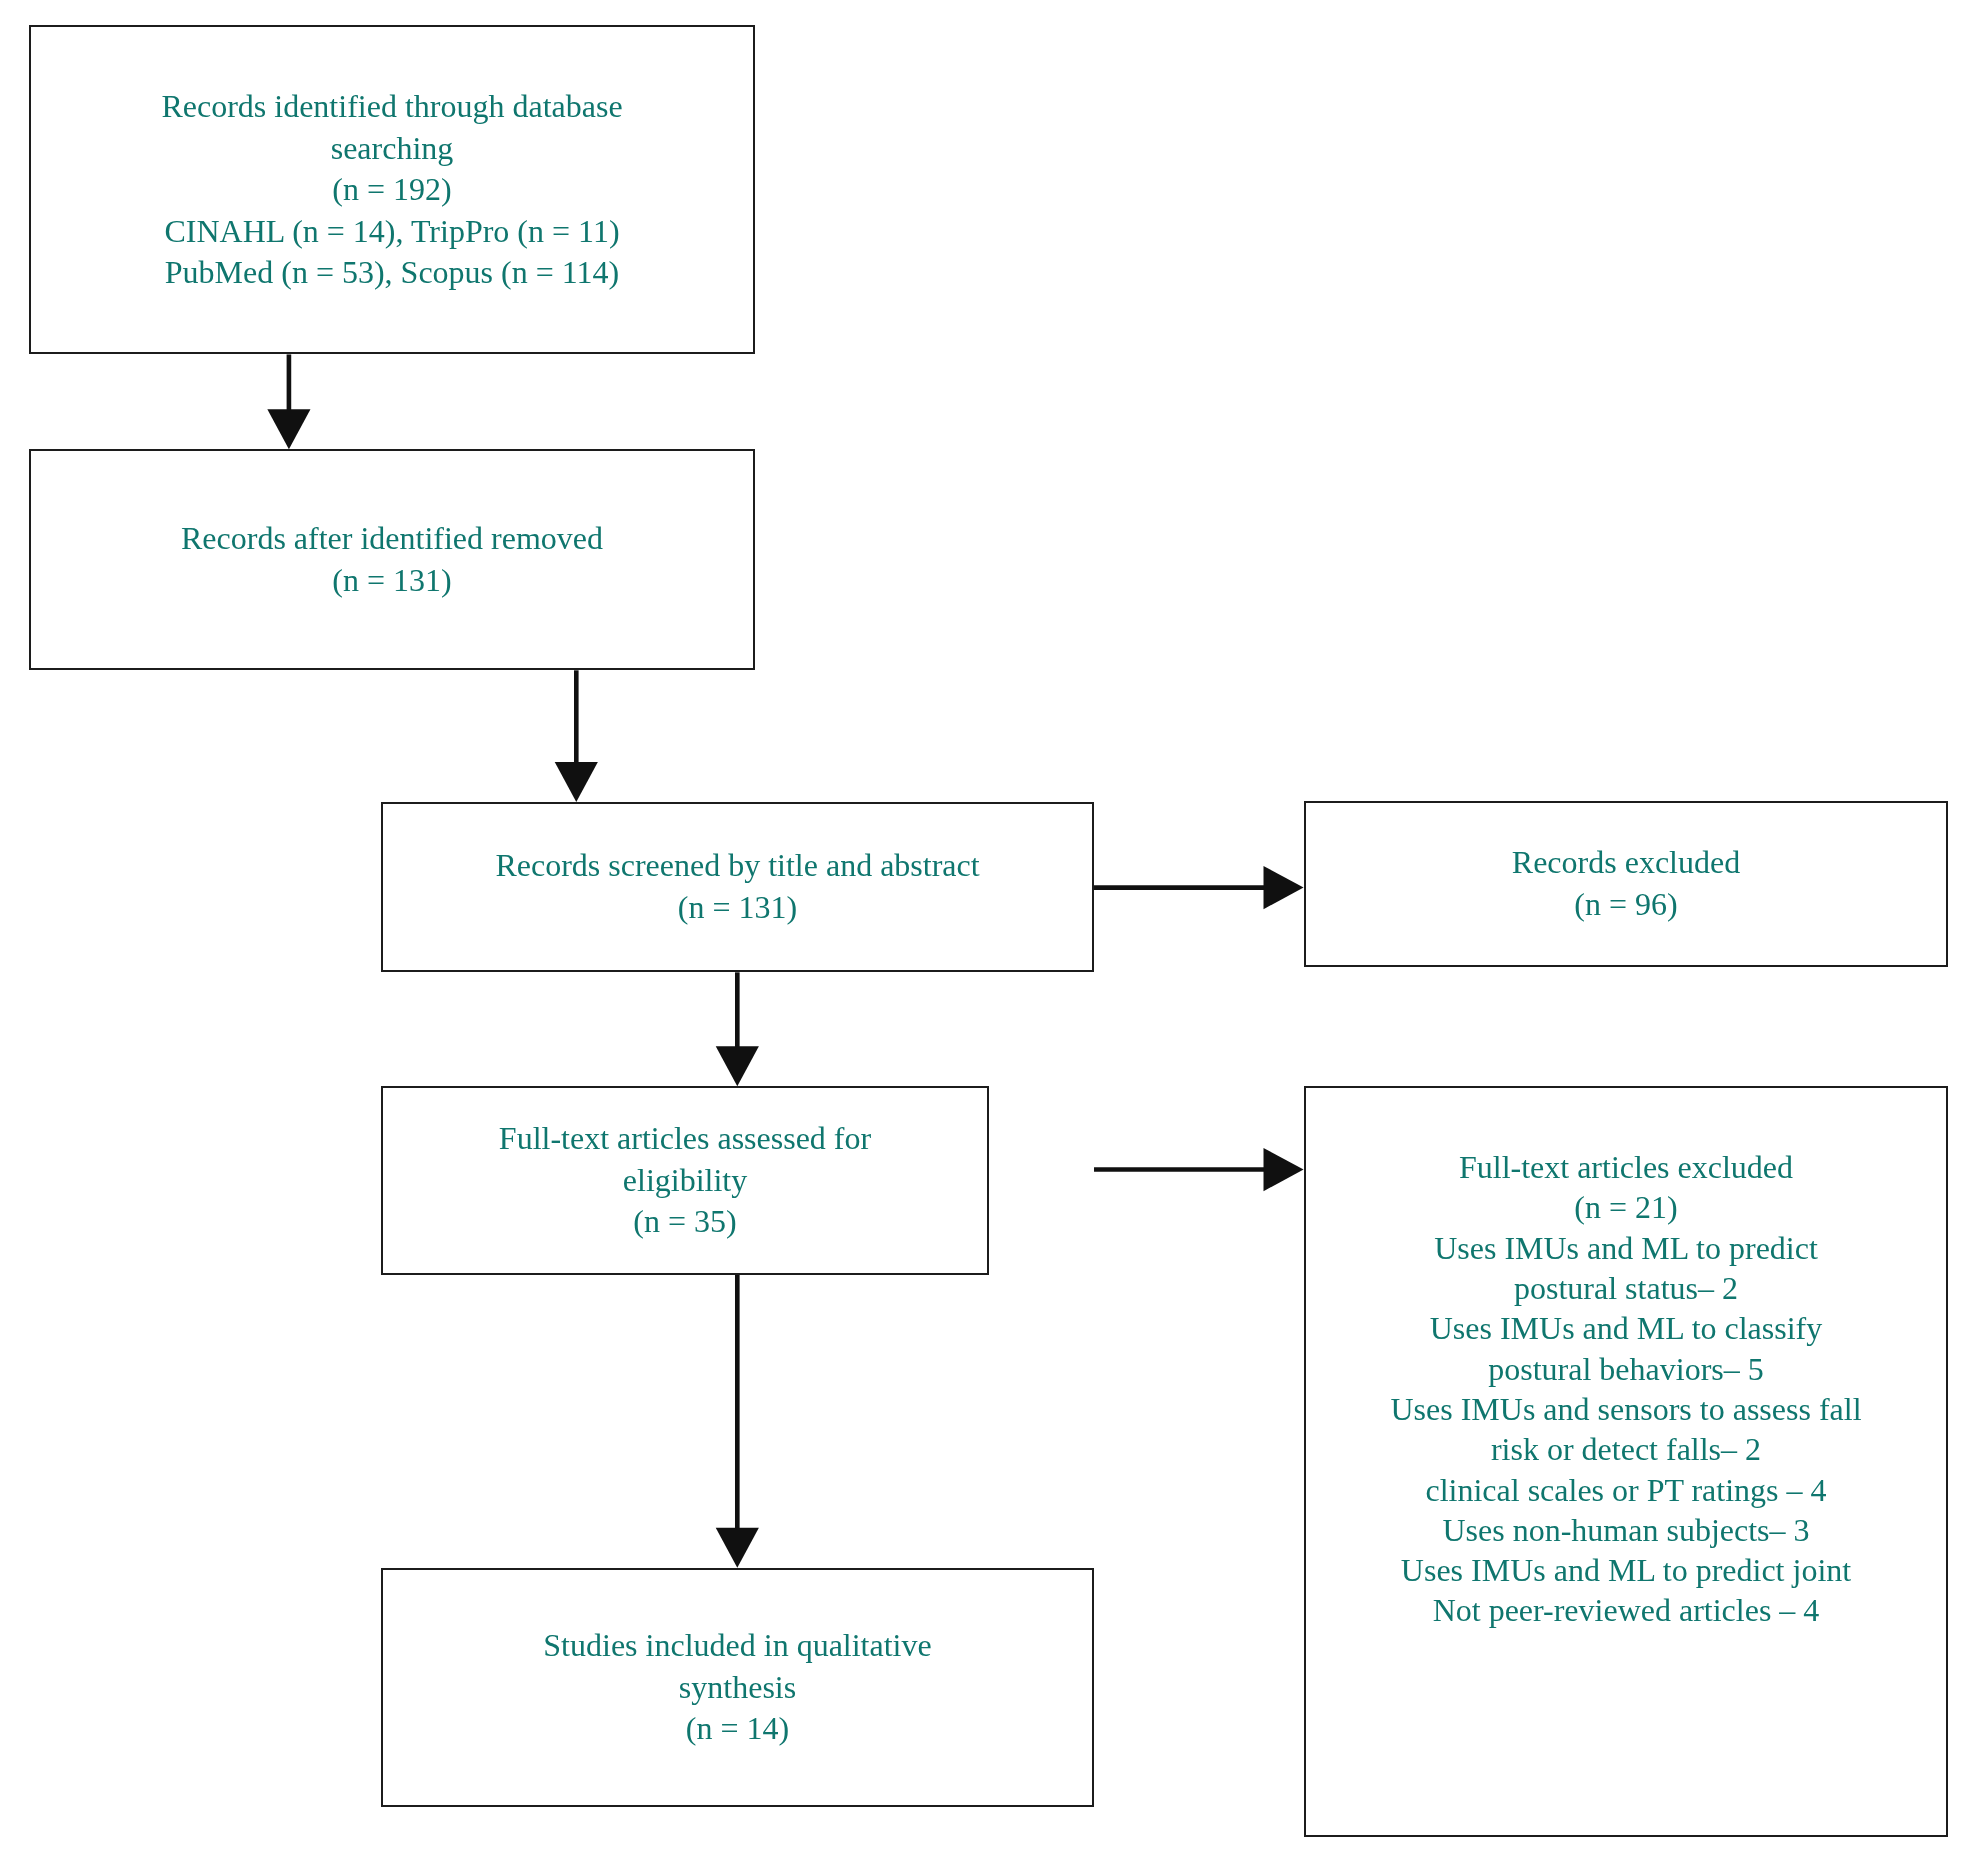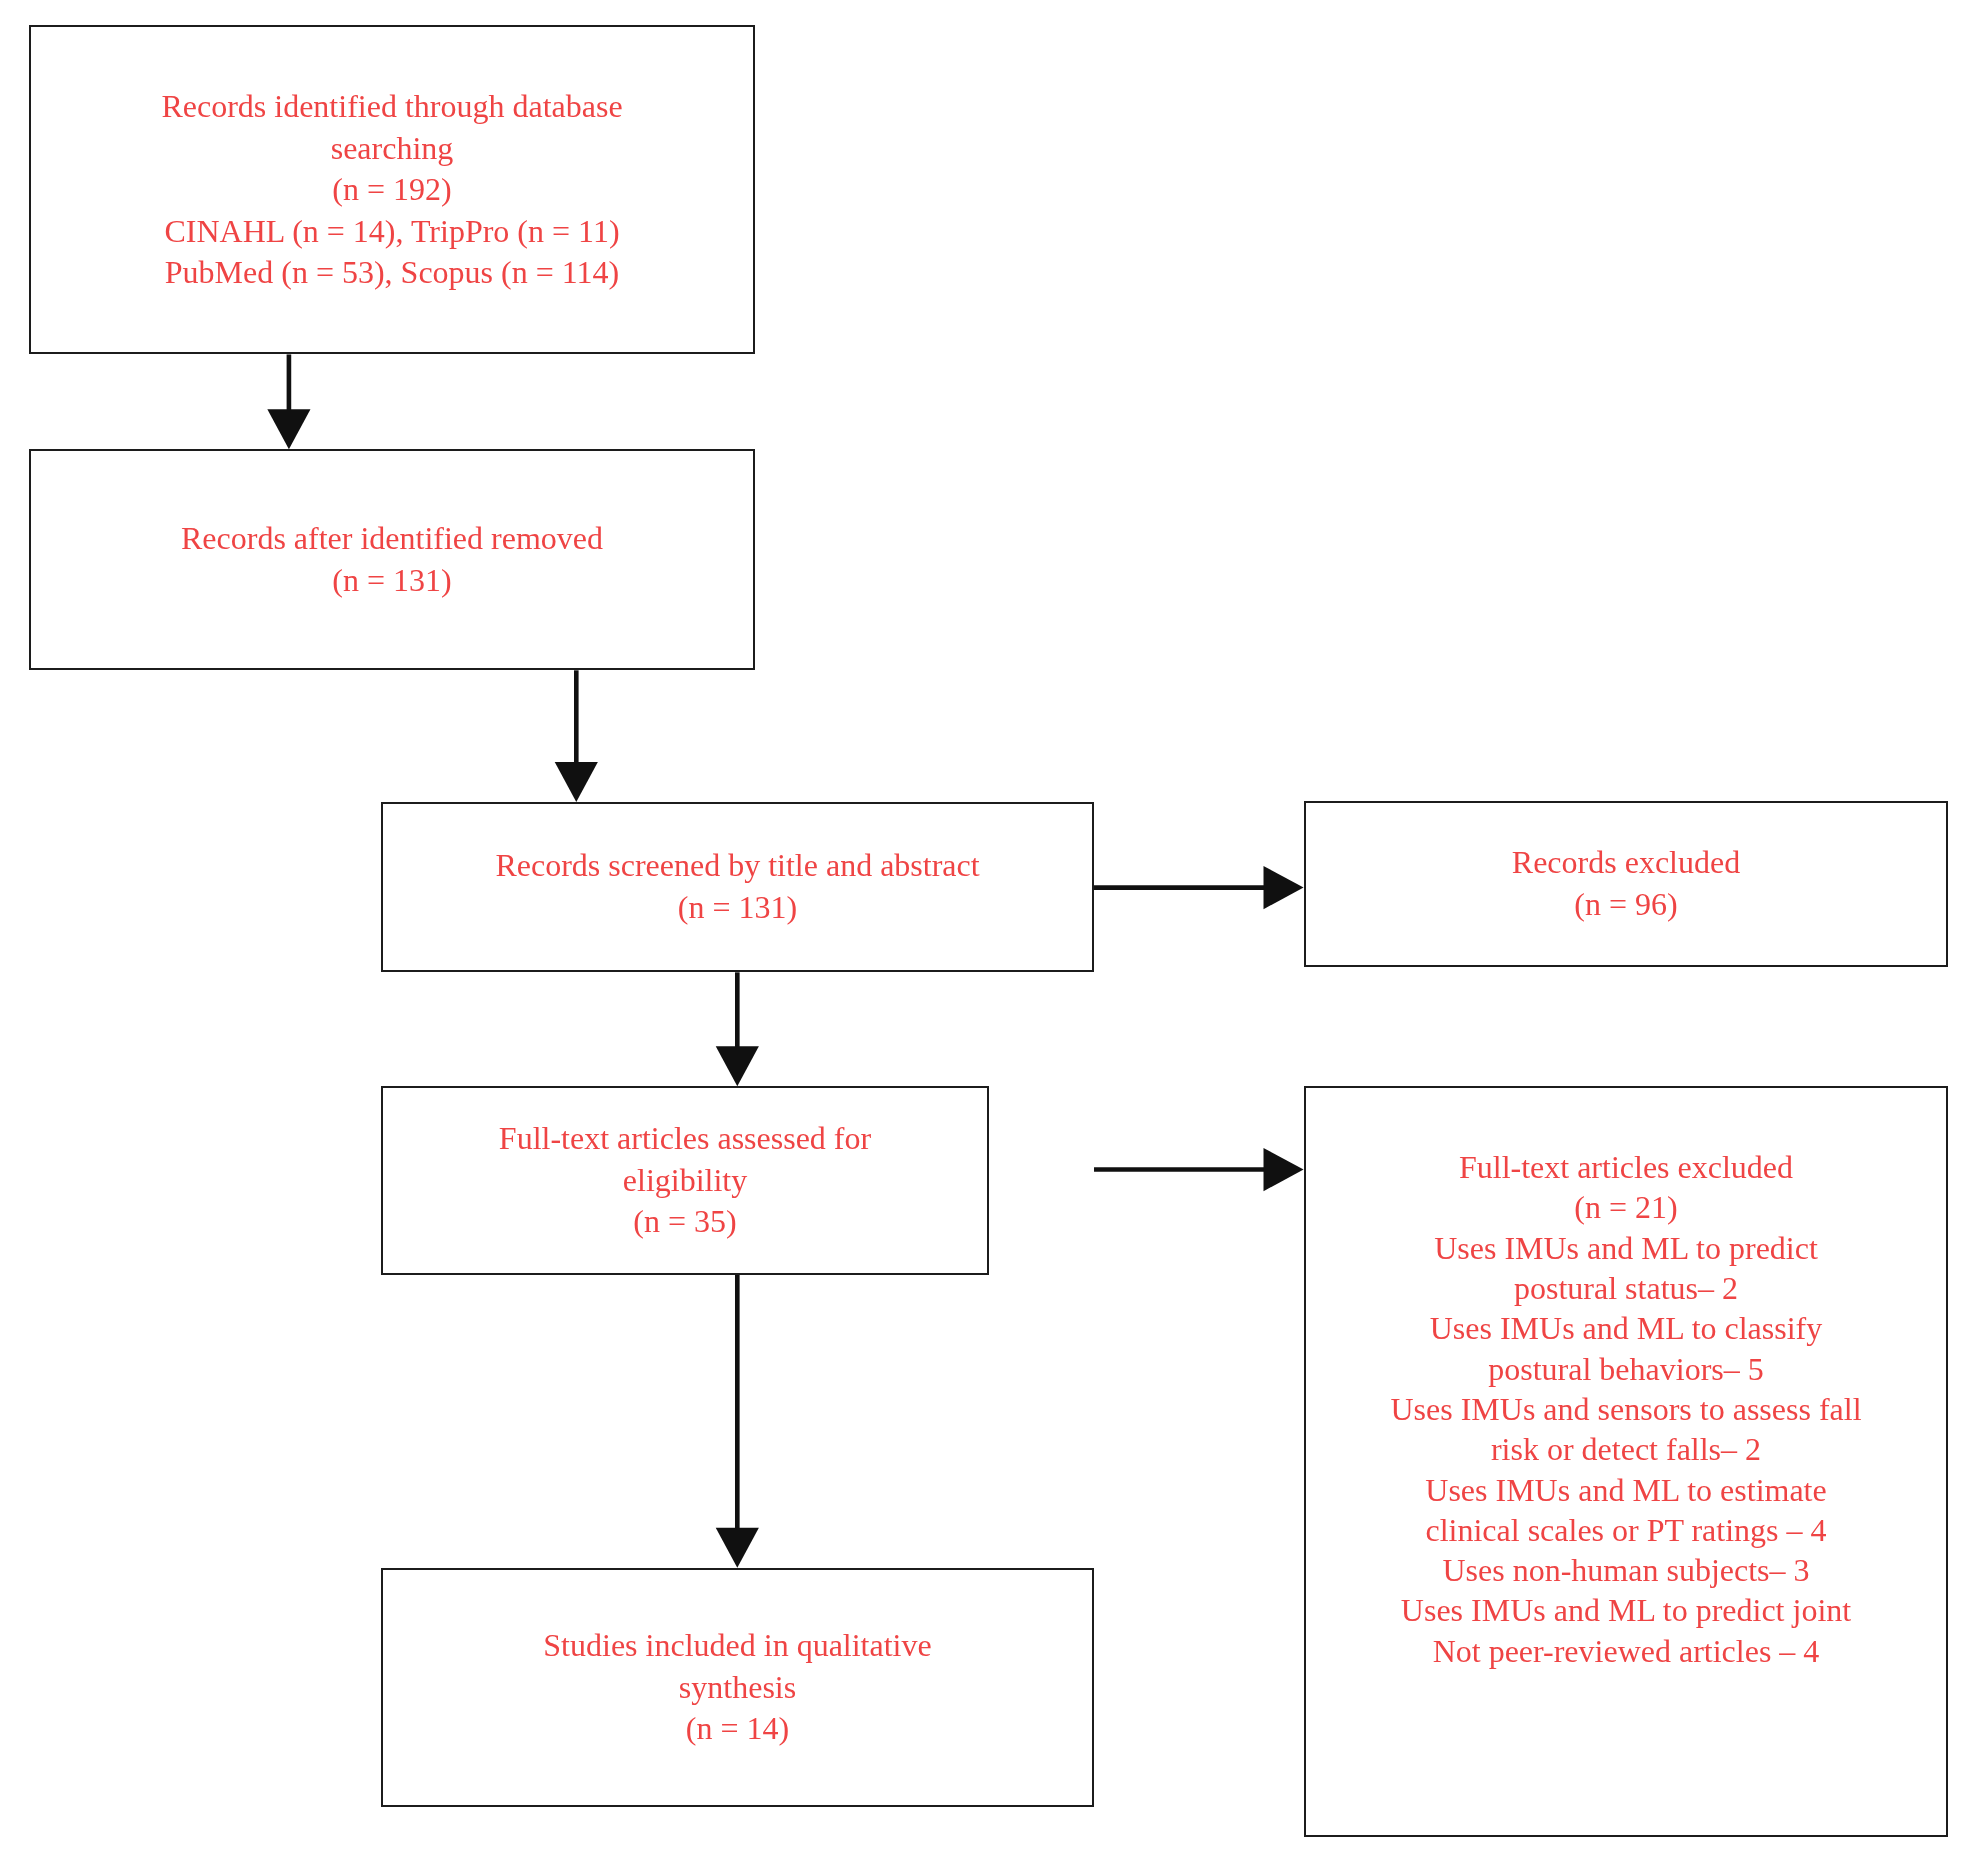--- a/index.html
+++ b/index.html
@@ -18,21 +18,21 @@
   .node {
     position: absolute;
     box-sizing: border-box;
     border: 2.3px solid #1c1c1c;
     background: #ffffff;
     display: flex;
     flex-direction: column;
     align-items: center;
     justify-content: center;
     text-align: center;
-    color: #ef4444;
+    color: #0f766e;
     font-size: 32px;
     line-height: 1.30;
     padding: 4.6px 10.8px;
   }
   .node .ln {
     display: block;
     white-space: nowrap;
   }
   
   #node-identified   { left: 29px;   top: 25.4px;   width: 726px;  height: 329px; }
@@ -126,21 +126,20 @@
 
   <div class="node" id="node-ft-excluded">
     <span class="ln">Full-text articles excluded</span>
     <span class="ln">(n = 21)</span>
     <span class="ln">Uses IMUs and ML to predict</span>
     <span class="ln">postural status– 2</span>
     <span class="ln">Uses IMUs and ML to classify</span>
     <span class="ln">postural behaviors– 5</span>
     <span class="ln">Uses IMUs and sensors to assess fall</span>
     <span class="ln">risk or detect falls– 2</span>
-    <span class="ln">Uses IMUs and ML to estimate</span>
     <span class="ln">clinical scales or PT ratings – 4</span>
     <span class="ln">Uses non-human subjects– 3</span>
     <span class="ln">Uses IMUs and ML to predict joint</span>
     <span class="ln">Not peer-reviewed articles – 4</span>
   </div>
 
   <div class="node" id="node-included">
     <span class="ln">Studies included in qualitative</span>
     <span class="ln">synthesis</span>
     <span class="ln">(n = 14)</span>

